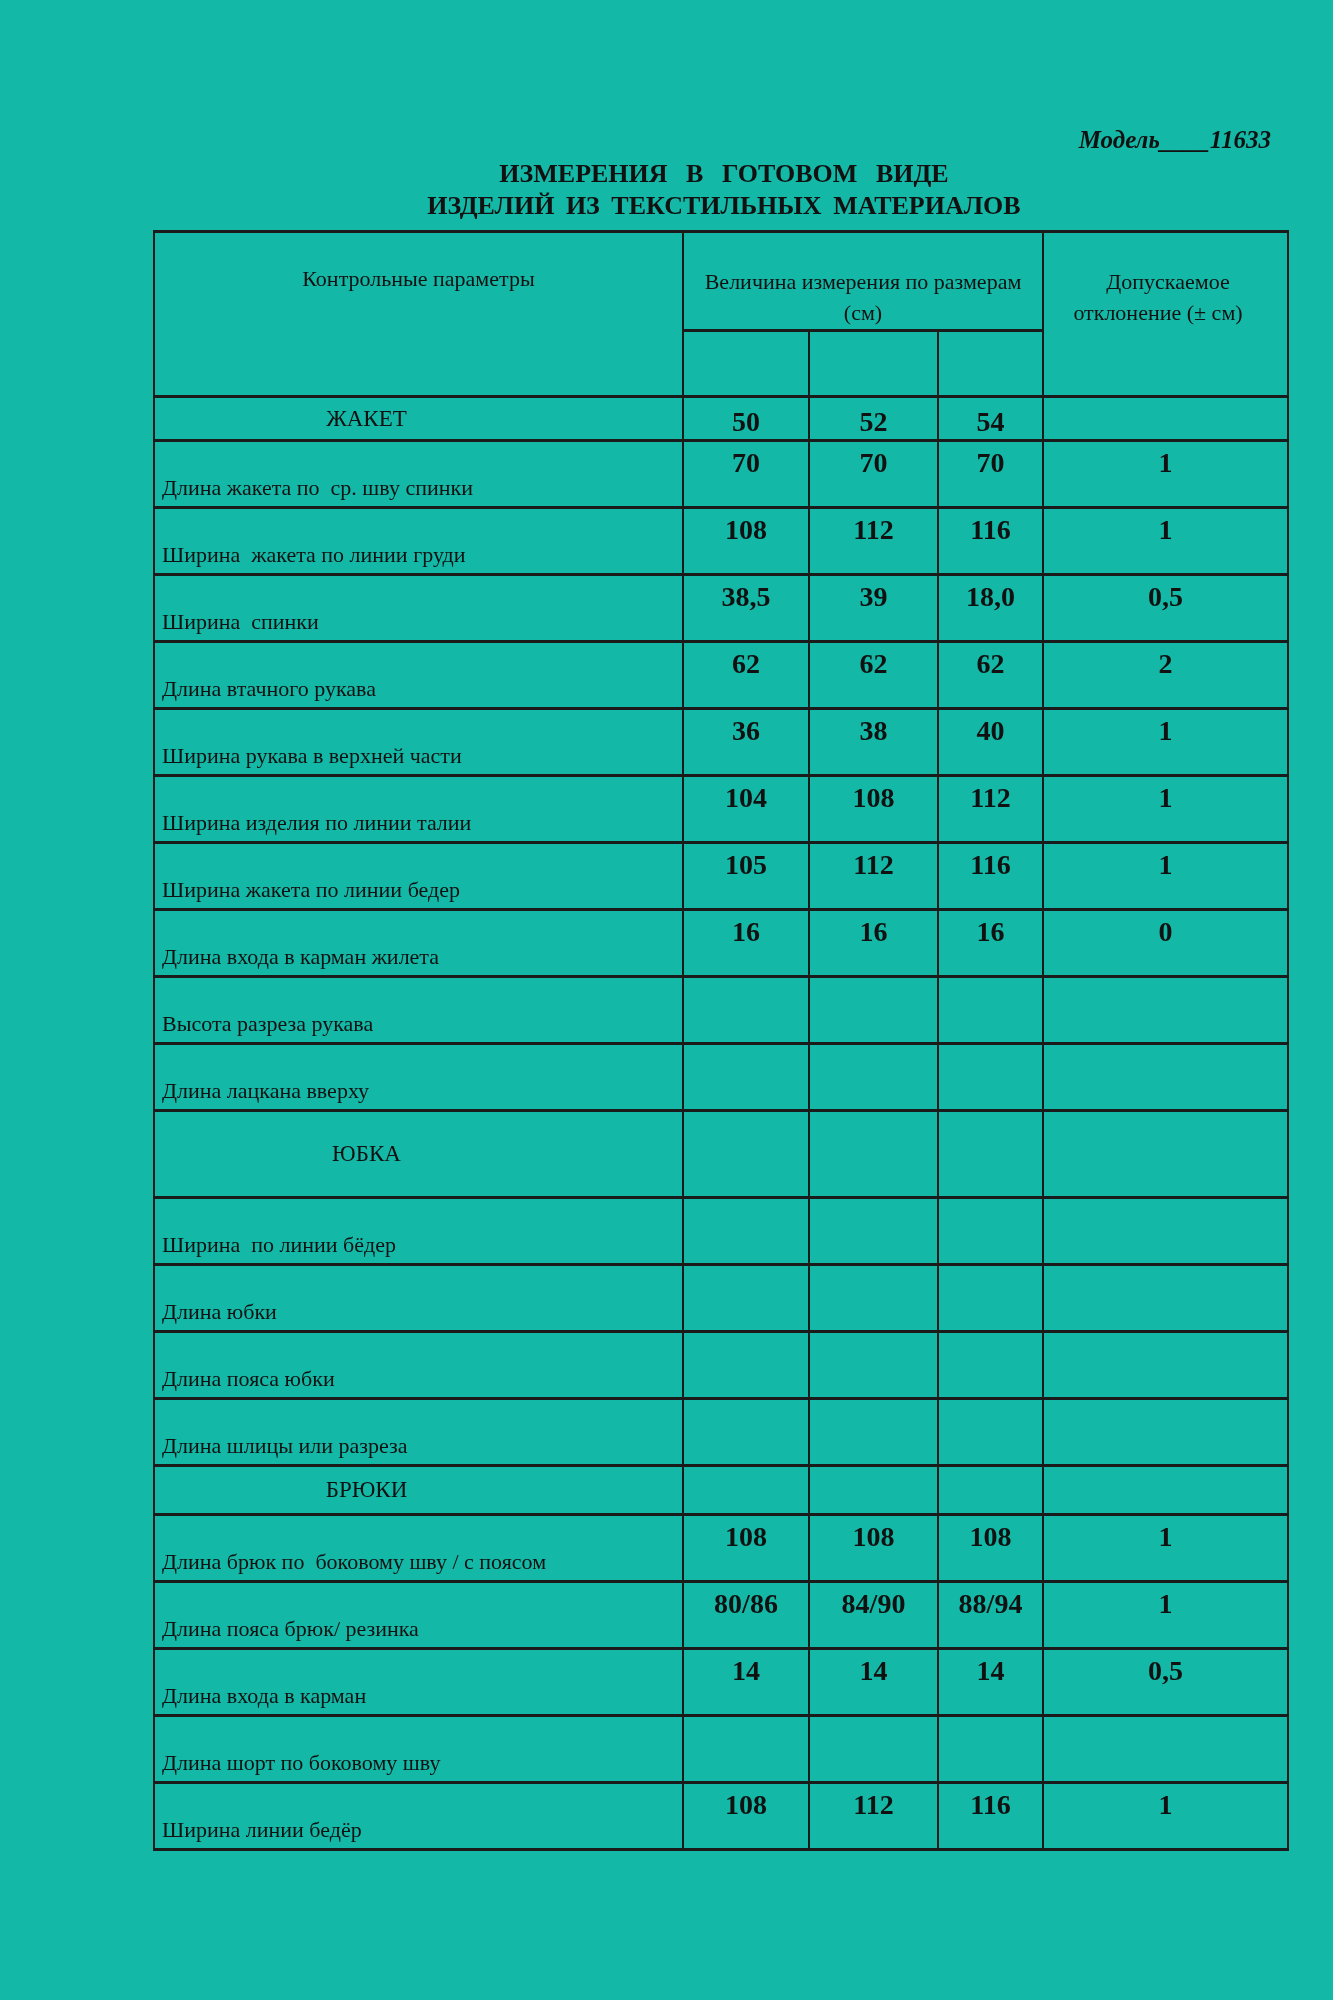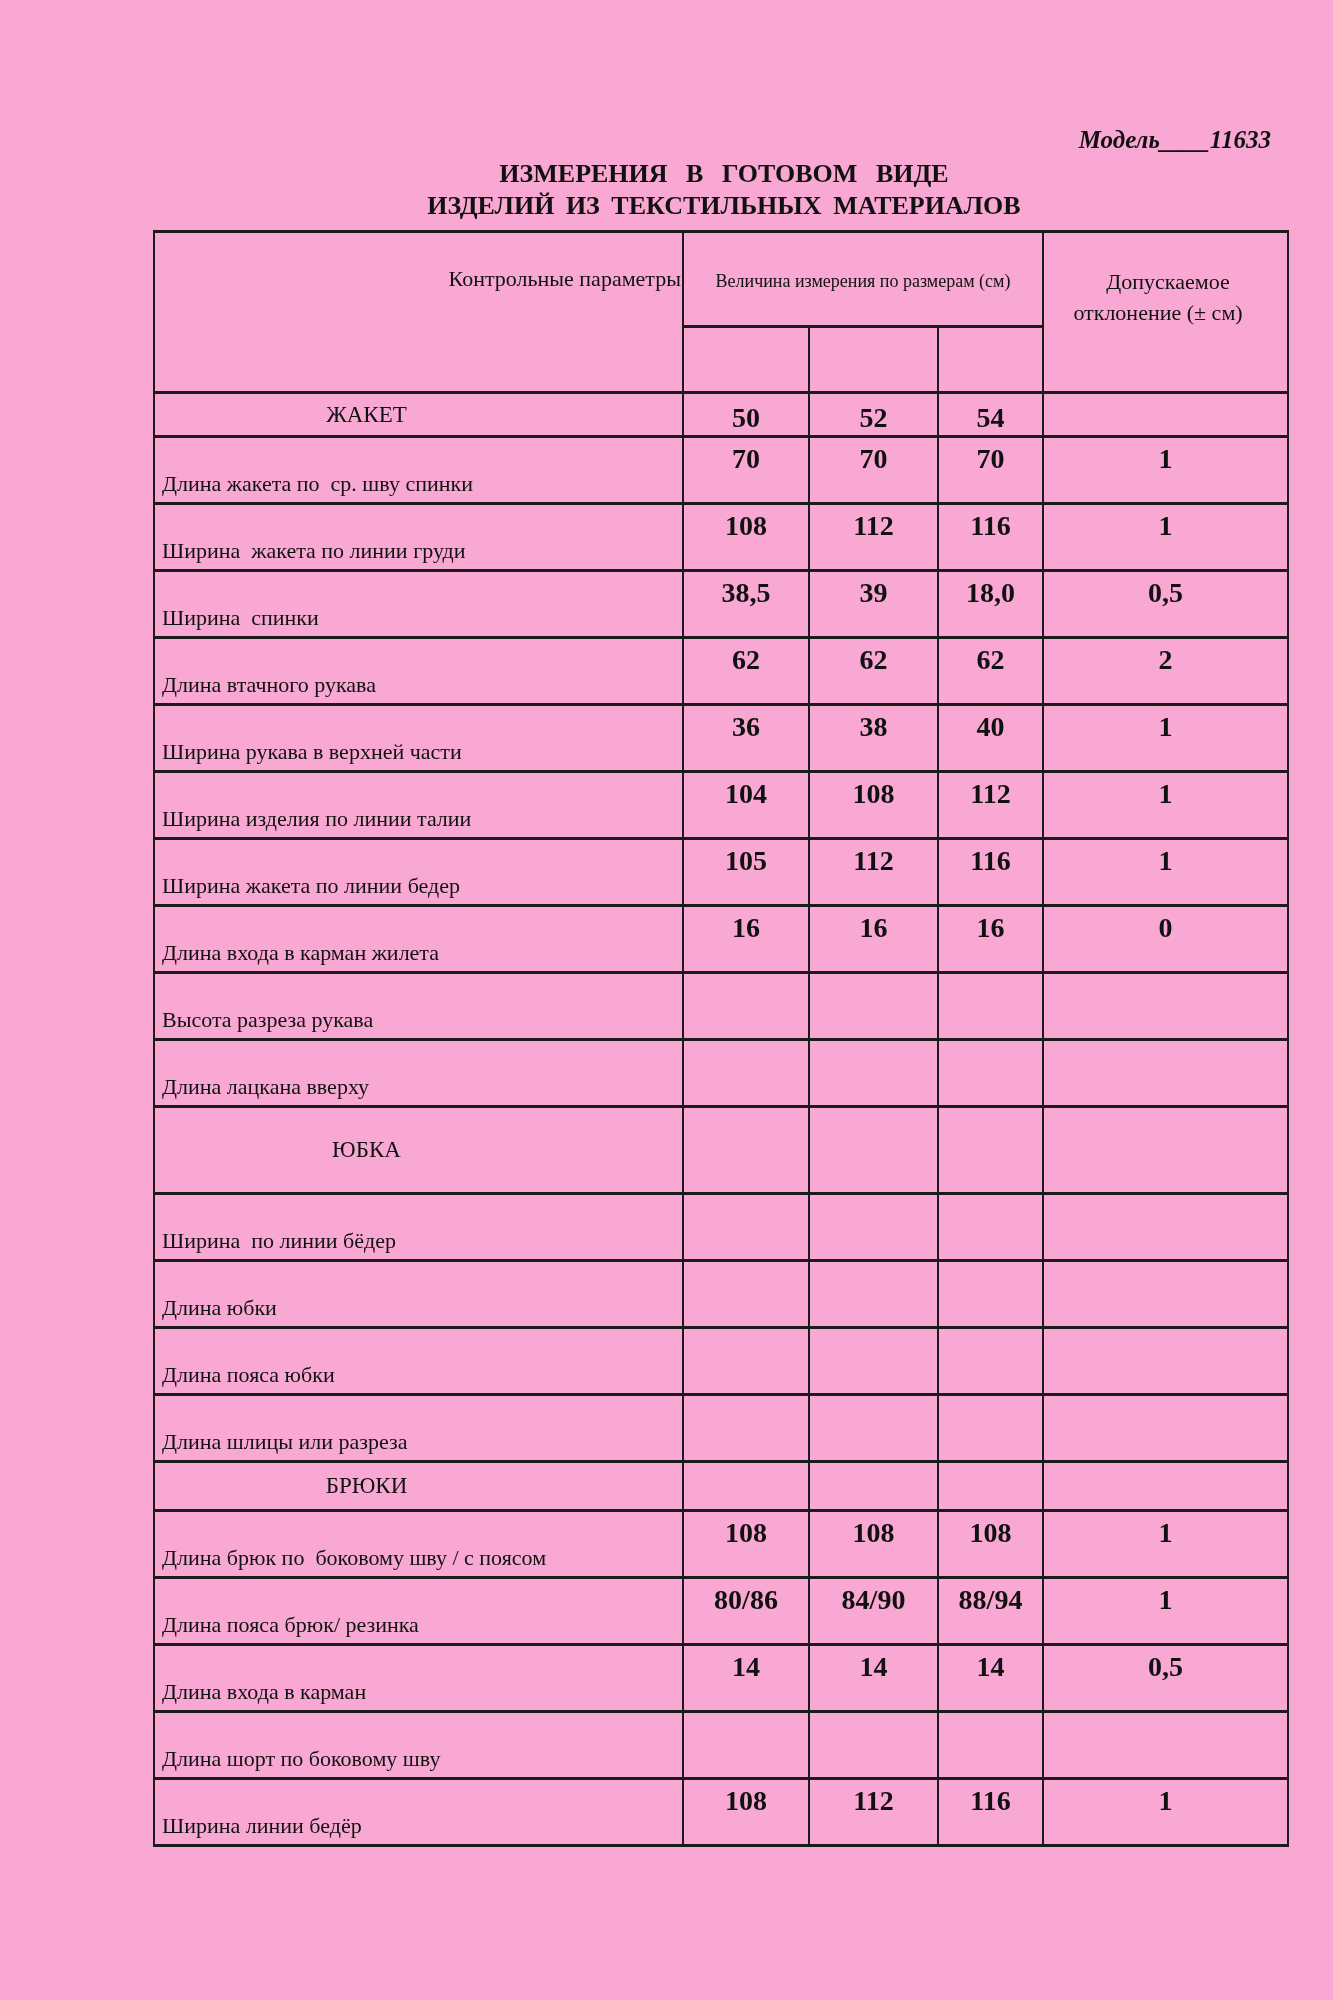--- a/index.html
+++ b/index.html
@@ -1,19 +1,19 @@
 <!DOCTYPE html>
 <html><head>
 <meta charset="utf-8">
 <style>
   html,body{margin:0;padding:0;background:#e8e8e8;}
   .page{
     position:relative;
     width:1333px;height:2000px;
-    background:#f9a8d4;
+    background:#14b8a6;
     font-family:"Liberation Serif","DejaVu Serif",serif;
     color:#111111;
     overflow:hidden;
   }
   .model-line{
     position:absolute;
     top:126px; right:62px;
     font-size:25px;
     font-weight:bold;
     font-style:italic;
@@ -40,26 +40,26 @@
   table.meas td{
     border:2px solid #1b1b1b;
     border-top-width:3px;
     border-bottom-width:3px;
     overflow:hidden;
   }
   
   tr.h1{height:95px;}
   tr.h2{height:66px;}
   .h-param{
-    text-align:right; vertical-align:top;
+    text-align:center; vertical-align:top;
     padding-top:33px; font-size:22px;
   }
   .h-vals{
     text-align:center; vertical-align:top;
-    padding-top:33px; font-size:18px; line-height:31px;
+    padding-top:33px; font-size:22px; line-height:31px;
   }
   .h-tol{
     text-align:center; vertical-align:top;
     padding:33px 28px 0 13px;
     font-size:22px; line-height:31px;
     text-indent:20px;
   }
   
   tr.r-data{height:67px;margin-top:19px;}
   tr.r-jacket{height:32px;}

